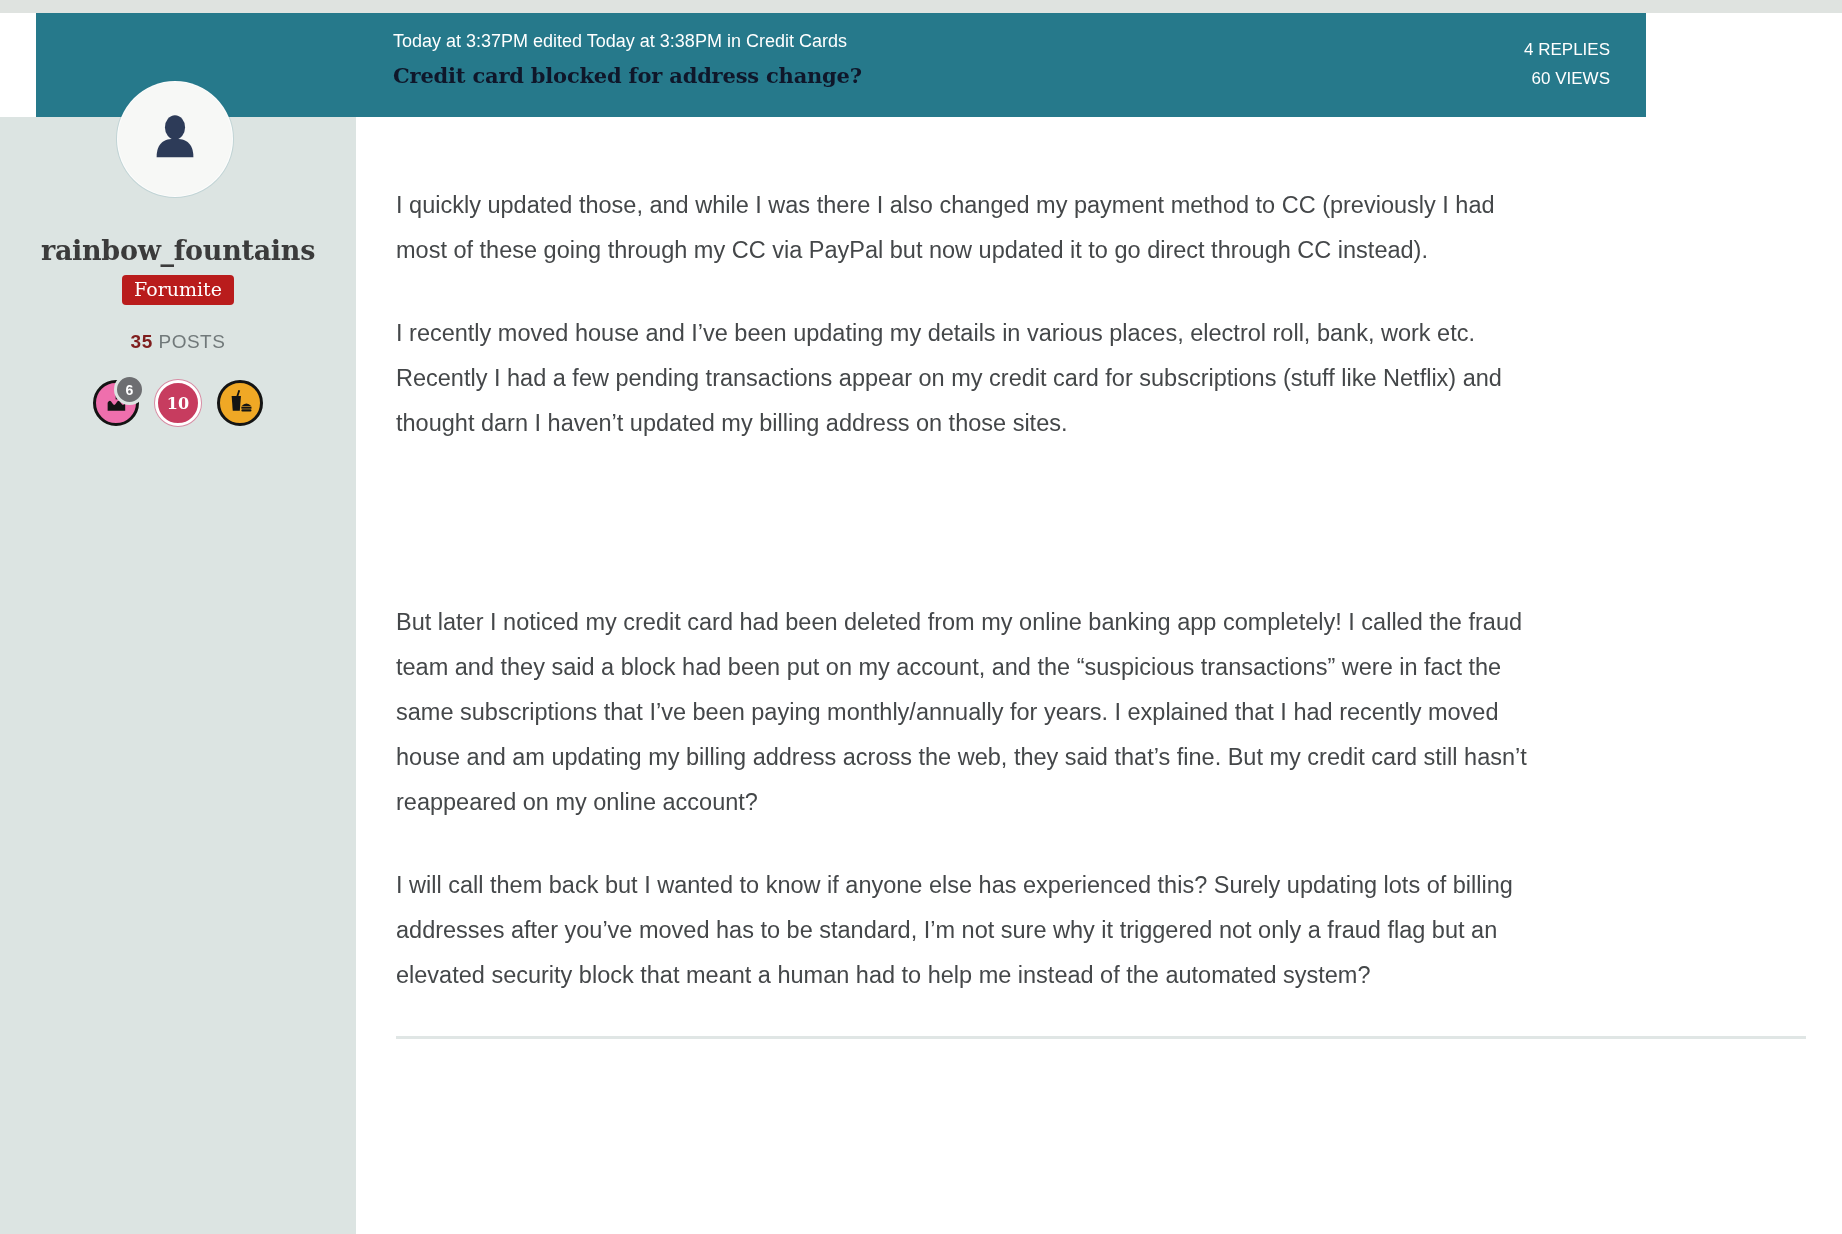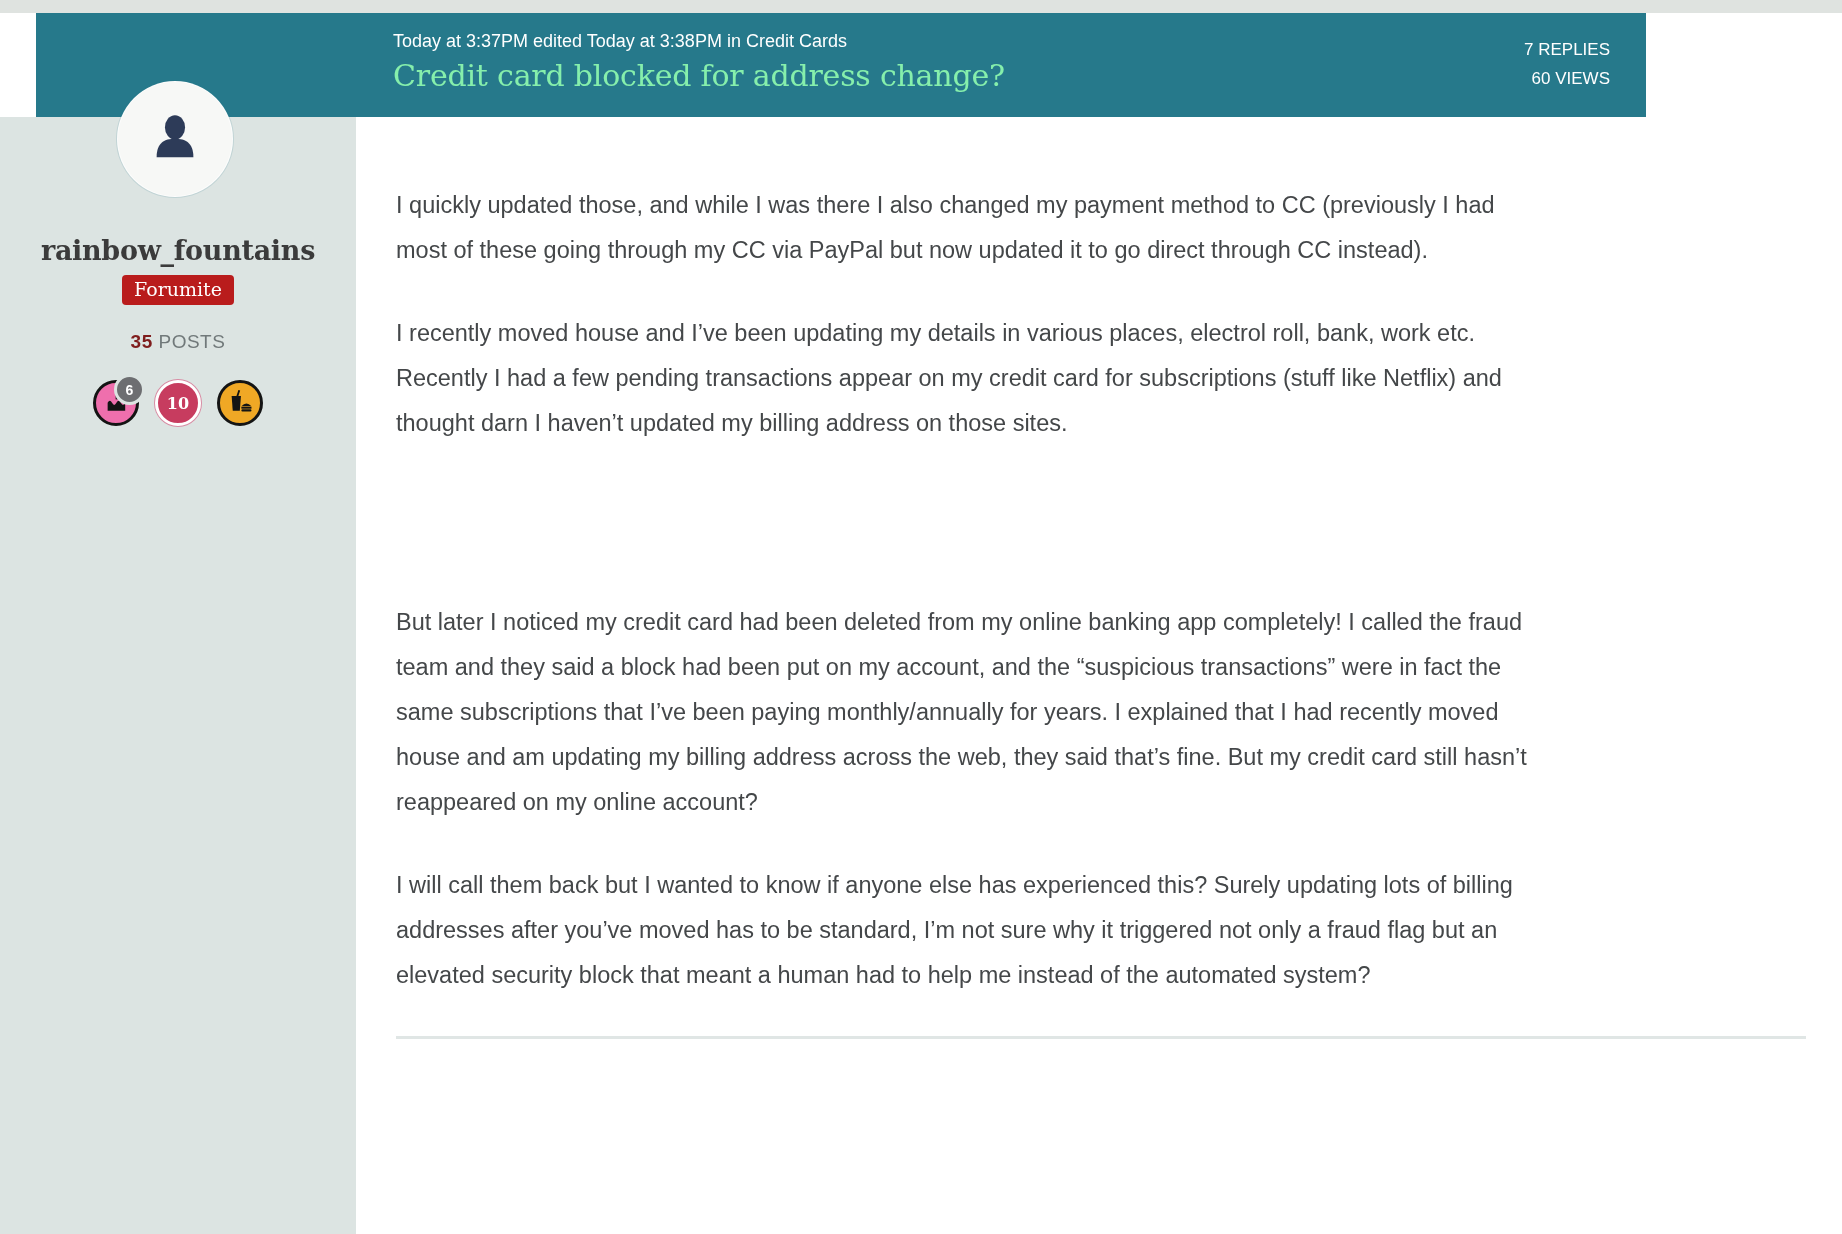--- a/index.html
+++ b/index.html
@@ -11,21 +11,21 @@
   }
   
   .top-strip{position:absolute;left:0;top:0;width:1842px;height:13px;background:#dfe3e0;}
   
   .thread-header{position:absolute;left:0;top:13px;width:1610px;height:104px;background:#26798b;color:#fff;margin-left:36px;}
   .thread-header .head-text{position:absolute;left:357px;top:17px;}
   .head-meta{font-size:18px;line-height:22px;color:#ffffff;}
   .head-title{
     margin-top:6px;
     font-family:"DejaVu Serif","Liberation Serif",serif;
-    font-weight:400;font-size:30px;line-height:36px;color:#86efac;letter-spacing:-0.2px;
+    font-weight:700;font-size:21px;line-height:36px;color:#0f172a;letter-spacing:-0.2px;
   }
   .head-stats{position:absolute;right:36px;top:22px;text-align:right;font-size:17px;line-height:29px;color:#ffffff;}
   
   .sidebar{position:absolute;left:0;top:117px;width:380px;height:1117px;background:#dce4e2;}
   .avatar{
     position:absolute;left:117px;top:-36px;width:114px;height:114px;border-radius:50%;
     background:#f7f8f6;border:1px solid rgba(255,255,255,0.75);
     box-shadow:0 0 0 1px rgba(38,121,139,0.15);
     display:flex;align-items:center;justify-content:center;
   }
@@ -72,21 +72,21 @@
 <body>
 
 <div class="top-strip"></div>
 
 <div class="thread-header">
   <div class="head-text">
     <div class="head-meta">Today at 3:37PM edited Today at 3:38PM in Credit Cards</div>
     <div class="head-title">Credit card blocked for address change?</div>
   </div>
   <div class="head-stats">
-    <div>7 REPLIES</div>
+    <div>4 REPLIES</div>
     <div>60 VIEWS</div>
   </div>
 </div>
 
 <div class="sidebar">
   <div class="avatar">
     <span>
       <svg viewBox="0 0 64 64">
         <ellipse cx="32" cy="21" rx="11.5" ry="14" fill="#2d3b58"></ellipse>
         <path d="M11 55 C11 38.5 20 34 32 34 C44 34 53 38.5 53 55 Z" fill="#2d3b58"></path>

